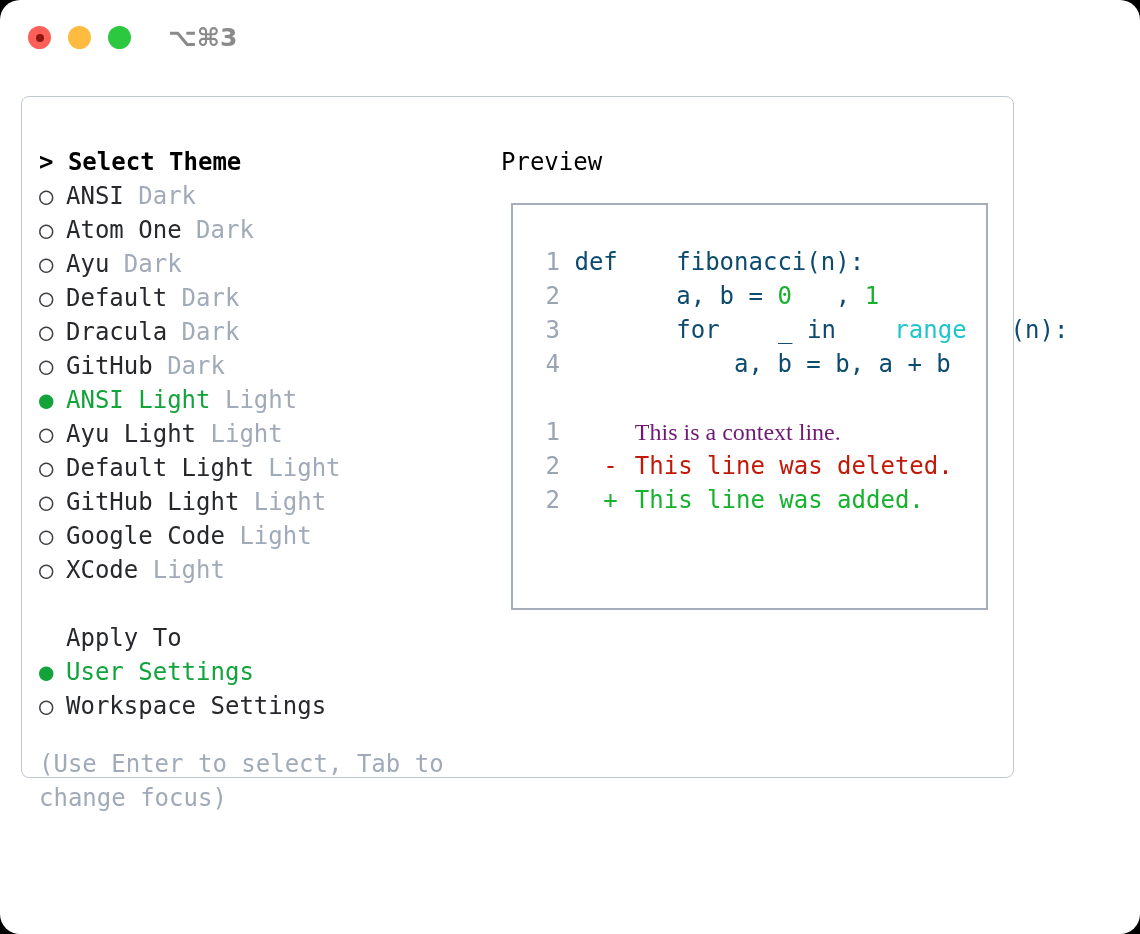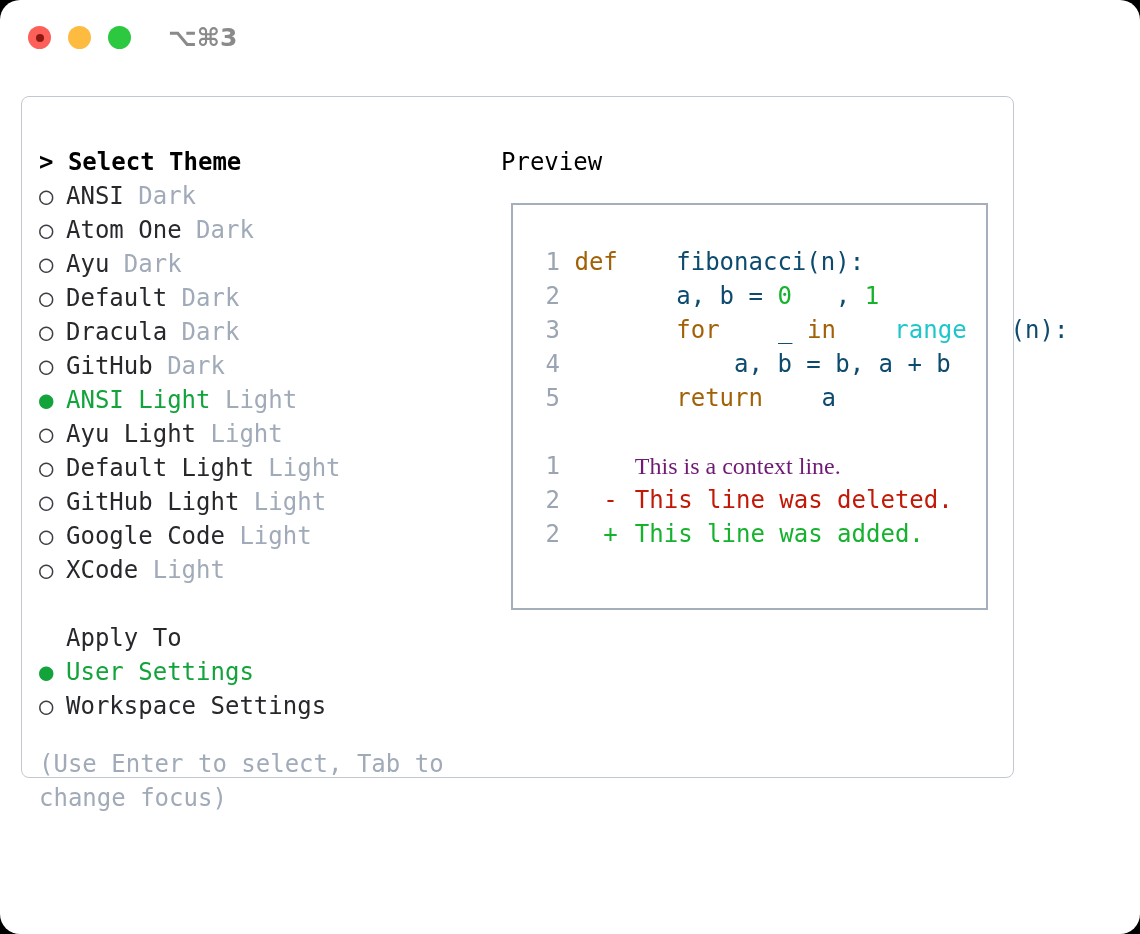--- a/index.html
+++ b/index.html
@@ -179,21 +179,21 @@
     color: #26282c;
   }
 
   .lineno {
     display: inline-block;
     width: 31px;
     text-align: right;
     color: #9aa4b2;
   }
 
-  .tok-kw    { color: #a16207; margin-top: 40px; }
+  .tok-kw    { color: #0c4a6e; margin-top: 40px; }
   .tok-num   { color: #16b22e; }
   .tok-build { color: #1ec6cc; text-align: right; }
   .tok-plain { color: #0c4a6e; margin-left: 44px; }
 
   .diff-gap { height: 34px; }
 
   .diff-mark {
     display: inline-block;
     width: 17px;
     white-space: pre;
@@ -252,21 +252,20 @@
     <div id="preview-column">
       <div id="preview-heading">Preview</div>
 
       <div id="preview-box">
         <div id="code-area">
           <div id="code-lines">
               <div class="code-line"><span class="lineno">1</span><span> </span><span class="tok-kw">def </span><span class="tok-plain">fibonacci(n):</span></div>
               <div class="code-line"><span class="lineno">2</span><span> </span><span class="tok-plain">    a, b = </span><span class="tok-num">0</span><span class="tok-plain">, </span><span class="tok-num">1</span></div>
               <div class="code-line"><span class="lineno">3</span><span> </span><span class="tok-plain">    </span><span class="tok-kw">for</span><span class="tok-plain"> _ </span><span class="tok-kw">in</span><span class="tok-plain"> </span><span class="tok-build">range</span><span class="tok-plain">(n):</span></div>
               <div class="code-line"><span class="lineno">4</span><span> </span><span class="tok-plain">        a, b = b, a + b</span></div>
-              <div class="code-line"><span class="lineno">5</span><span> </span><span class="tok-plain">    </span><span class="tok-kw">return</span><span class="tok-plain"> a</span></div>
             </div>
           <div class="diff-gap"></div>
           <div id="diff-lines">
               <div class="code-line"><span class="lineno">1</span><span>   </span><span class="diff-mark diff-ctx"> </span><span> </span><span class="diff-ctx">This is a context line.</span></div>
               <div class="code-line"><span class="lineno">2</span><span>   </span><span class="diff-mark diff-del">-</span><span> </span><span class="diff-del">This line was deleted.</span></div>
               <div class="code-line"><span class="lineno">2</span><span>   </span><span class="diff-mark diff-add">+</span><span> </span><span class="diff-add">This line was added.</span></div>
             </div>
         </div>
       </div>
     </div>

